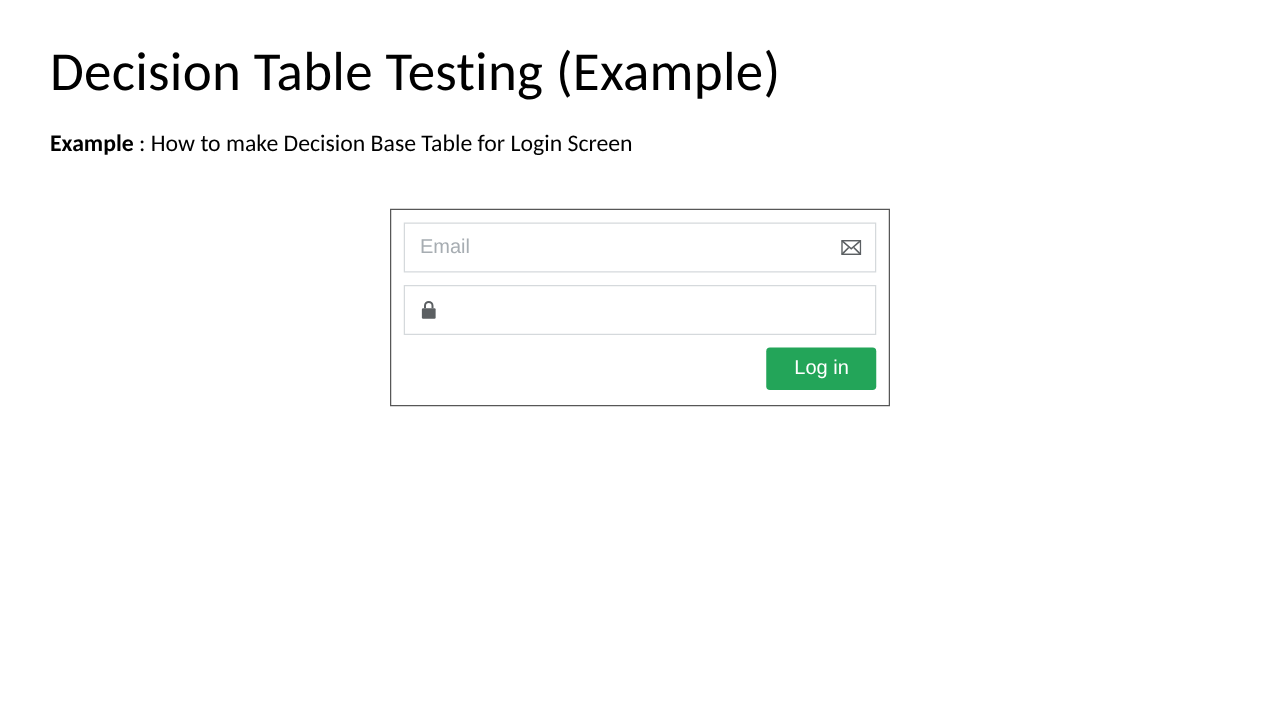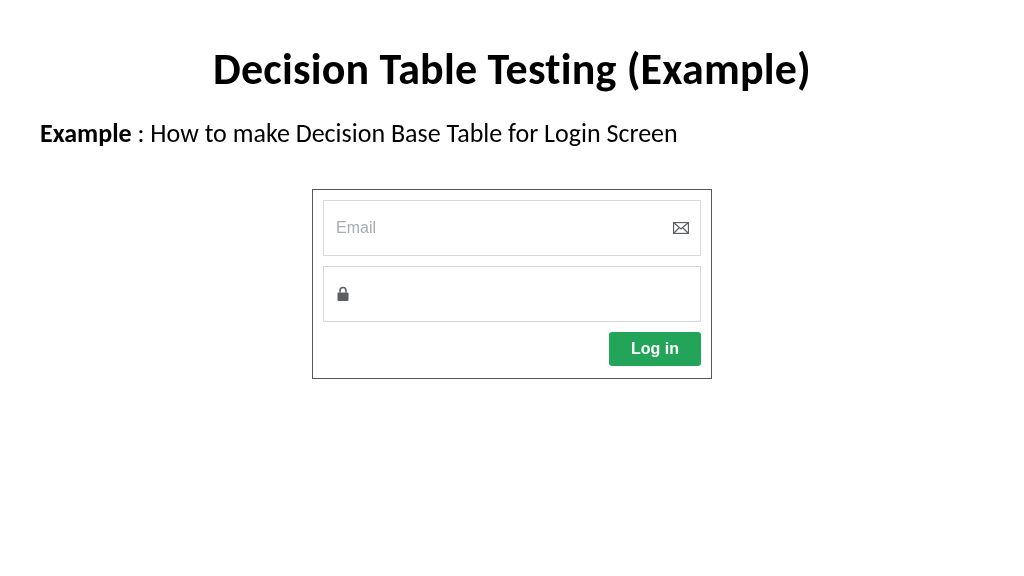--- a/index.html
+++ b/index.html
@@ -8,48 +8,47 @@
     width: 1024px;
     height: 576px;
     background: #ffffff;
     font-family: "Segoe UI", Calibri, Arial, sans-serif;
     color: #000;
   }
   .slide {
     padding: 20px 40px 0 40px;
   }
   .title {
-    text-align: center;
     font-size: 44px;
-    font-weight: 700;
-    margin: 22px 0 18px 0;
+    font-weight: 400;
+    margin: 10px 0 18px 0;
     letter-spacing: 0.2px;
   }
   .body-text {
-    font-size: 26px;
+    font-size: 19px;
     line-height: 1.5;
     margin: 0 0 4px 0;
   }
   .body-text .bold { font-weight: 700; }
   .login-wrap {
     display: flex;
     justify-content: center;
     margin-top: 36px;
   }
   .login-box {
     width: 400px;
     border: 1px solid #575757;
     padding: 10px 10px 12px 10px;
     background: #fff;
   }
   .field {
     display: flex;
     align-items: center;
     border: 1px solid #d5d9dc;
-    height: 56px;
+    height: 40px;
     padding: 0 10px;
     margin-bottom: 10px;
     background: #fff;
   }
   .field input {
     flex: 1 1 auto;
     border: none;
     outline: none;
     font-size: 16px;
     background: transparent;
@@ -65,21 +64,21 @@
     color: #5b5f62;
   }
   .btn-row {
     display: flex;
     justify-content: flex-end;
     margin-top: 4px;
   }
   .login-btn {
     background: #23a559;
     color: #fff;
-    font-weight: 700;
+    font-weight: 400;
     font-size: 16px;
     border: none;
     border-radius: 3px;
     padding: 8px 22px;
     cursor: pointer;
     text-align: right;
   }
   svg { display: block; }
 </style>
 </head>

